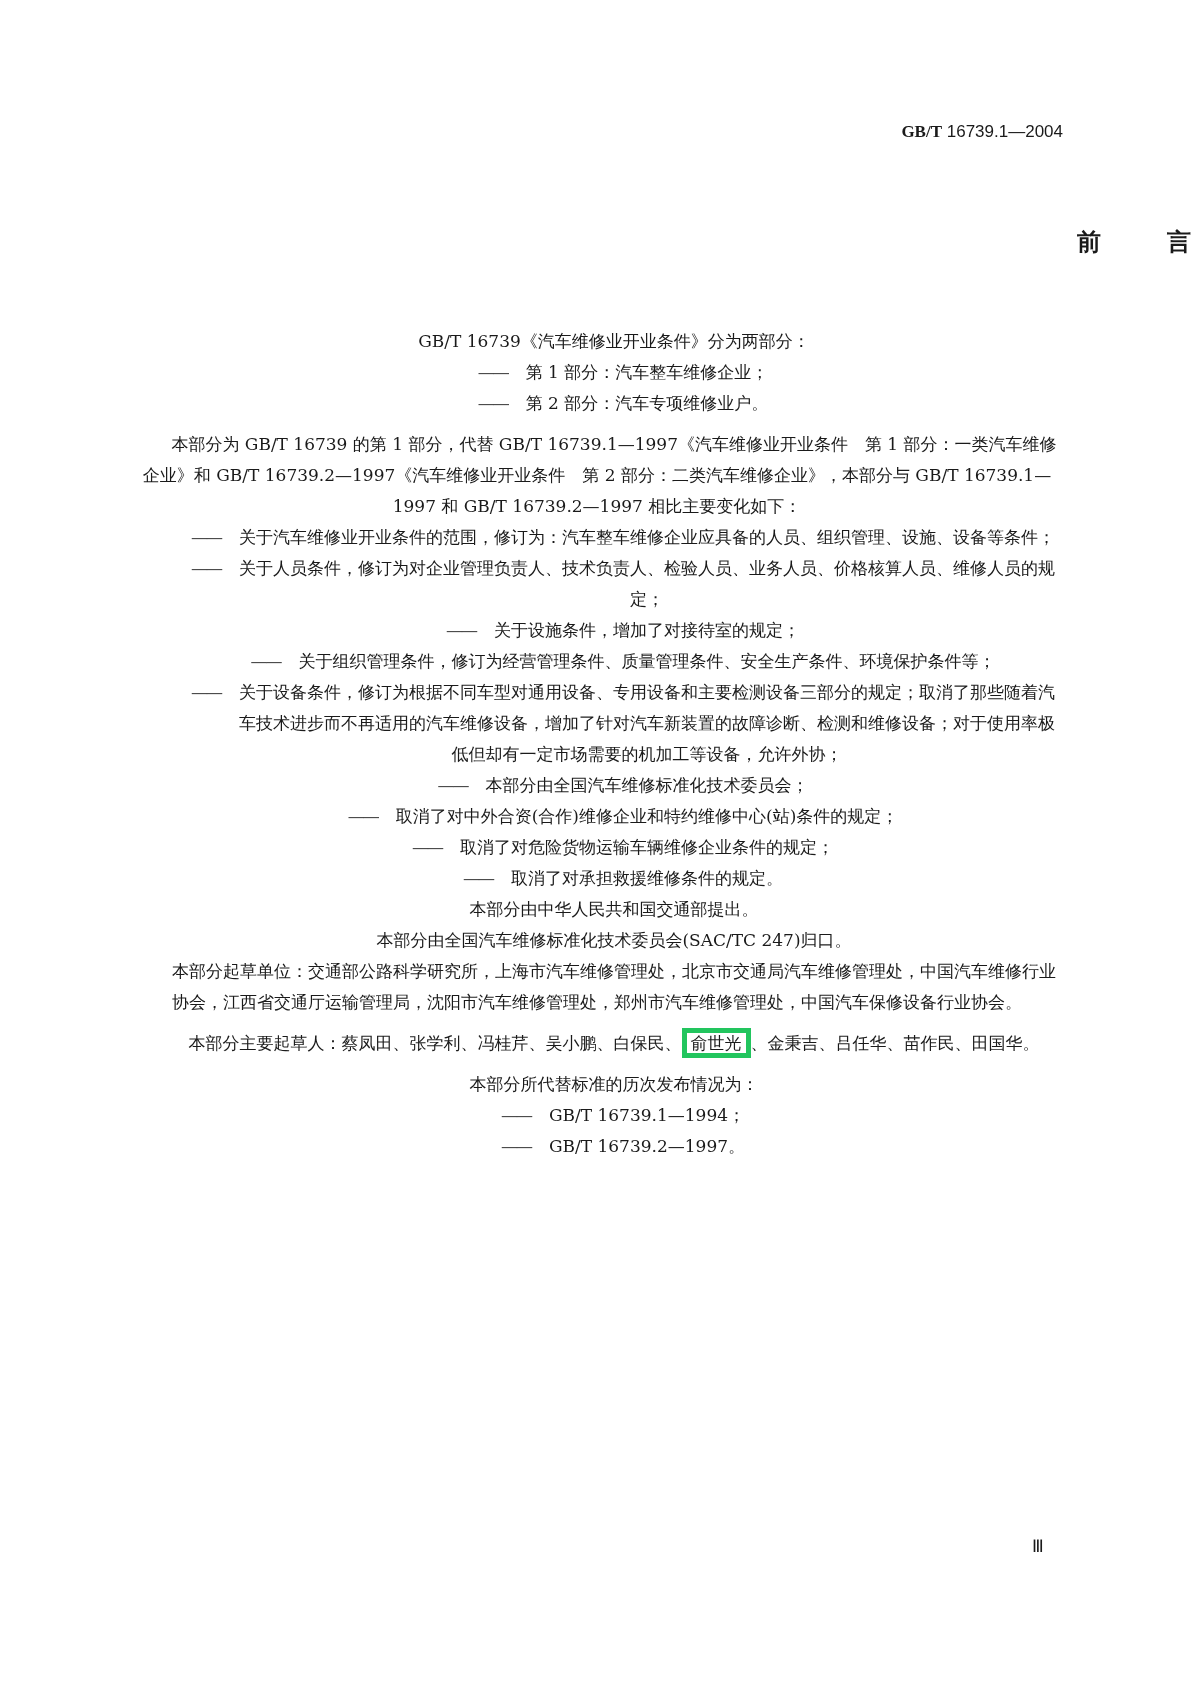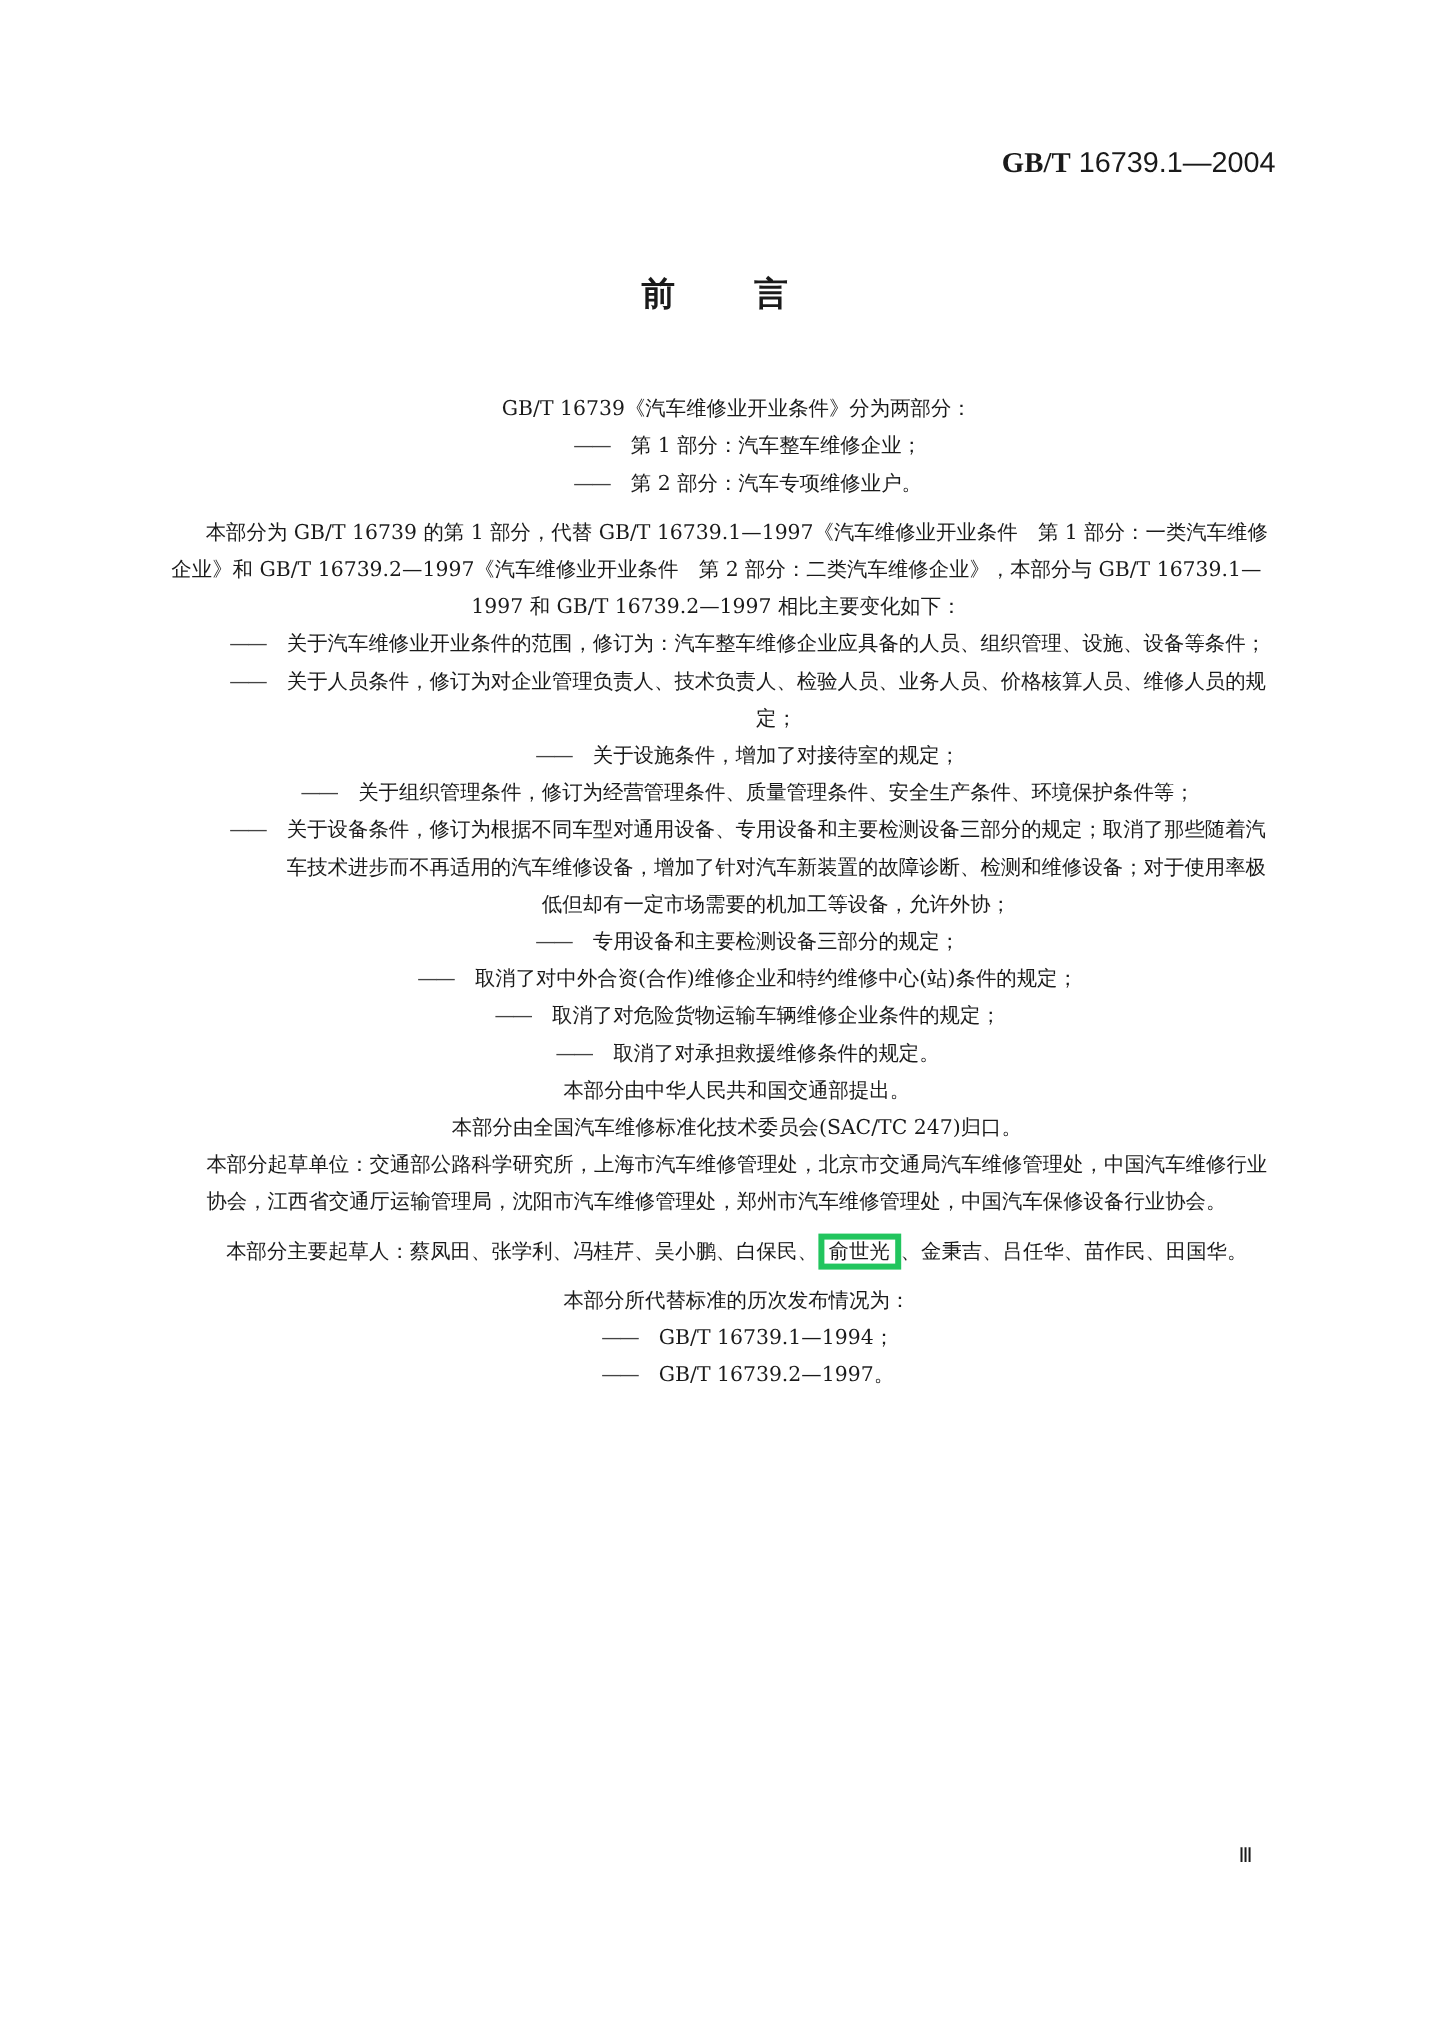--- a/index.html
+++ b/index.html
@@ -1,22 +1,22 @@
 <!DOCTYPE html>
 <html><head>
 <meta charset="utf-8">
 <style>
   html, body { margin: 0; padding: 0; background: #ffffff; }
   body { width: 1191px; height: 1684px; position: relative; overflow: hidden;
          font-family: "DejaVu Serif", "Liberation Serif", serif; color: #1a1a1a; }
-  .std-code { position: absolute; top: 122px; right: 128px; font-size: 24px;
+  .std-code { position: absolute; top: 122px; right: 128px; font-size: 17px;
               font-family: "Liberation Sans", "DejaVu Sans", sans-serif; }
   .std-code .bold { font-family: "Liberation Serif", serif; font-weight: bold; }
-  .title { position: absolute; top: 226px; left: 0; width: 1191px; text-align: center;
-           font-family: "DejaVu Sans", sans-serif; font-weight: bold; font-size: 28px; letter-spacing: 0; }
+  .title { position: absolute; top: 226px; left: 0; width: 1191px; text-align: right;
+           font-family: "DejaVu Sans", sans-serif; font-weight: bold; font-size: 24px; letter-spacing: 0; }
   .title span { display: inline-block; }
   .title .gap { width: 66px; }
   .content { position: absolute; top: 326px; left: 134px; width: 926px; font-size: 17px; line-height: 31px; text-align: center; }
   .p { margin: 0 0 0 0; text-indent: 2em; }
   .dash { margin: 0; padding-left: 100px; text-indent: -66px; position: relative; left: 0; }
   .dash.plain { padding-left: 34px; text-indent: 0; }
   .dash .em { display: inline-block; width: 66px; text-indent: 0; letter-spacing: -2px; color: #444; }
   .spaced { margin-top: 10px; }
   .boxed { border: 5px solid #22c55e; padding: 0 4px; }
   .page-no { position: absolute; top: 1536px; left: 1032px; font-size: 17px; font-family: "Liberation Serif", serif; }
@@ -33,21 +33,21 @@
 <div class="content">
   <p class="p">GB/T 16739《汽车维修业开业条件》分为两部分：</p>
   <p class="dash"><span class="em">——</span><span>第 1 部分：汽车整车维修企业；</span></p>
   <p class="dash"><span class="em">——</span><span>第 2 部分：汽车专项维修业户。</span></p>
   <p class="p spaced">本部分为 GB/T 16739 的第 1 部分，代替 GB/T 16739.1—1997《汽车维修业开业条件　第 1 部分：一类汽车维修企业》和 GB/T 16739.2—1997《汽车维修业开业条件　第 2 部分：二类汽车维修企业》，本部分与 GB/T 16739.1—1997 和 GB/T 16739.2—1997 相比主要变化如下：</p>
   <p class="dash"><span class="em">——</span><span>关于汽车维修业开业条件的范围，修订为：汽车整车维修企业应具备的人员、组织管理、设施、设备等条件；</span></p>
   <p class="dash"><span class="em">——</span><span>关于人员条件，修订为对企业管理负责人、技术负责人、检验人员、业务人员、价格核算人员、维修人员的规定；</span></p>
   <p class="dash"><span class="em">——</span><span>关于设施条件，增加了对接待室的规定；</span></p>
   <p class="dash"><span class="em">——</span><span>关于组织管理条件，修订为经营管理条件、质量管理条件、安全生产条件、环境保护条件等；</span></p>
   <p class="dash"><span class="em">——</span><span>关于设备条件，修订为根据不同车型对通用设备、专用设备和主要检测设备三部分的规定；取消了那些随着汽车技术进步而不再适用的汽车维修设备，增加了针对汽车新装置的故障诊断、检测和维修设备；对于使用率极低但却有一定市场需要的机加工等设备，允许外协；</span></p>
-  <p class="dash"><span class="em">——</span><span>专用设备和主要检测设备三部分的规定；</span></p>
+  <p class="dash"><span class="em">——</span><span>本部分由全国汽车维修标准化技术委员会；</span></p>
   <p class="dash"><span class="em">——</span><span>取消了对中外合资(合作)维修企业和特约维修中心(站)条件的规定；</span></p>
   <p class="dash"><span class="em">——</span><span>取消了对危险货物运输车辆维修企业条件的规定；</span></p>
   <p class="dash"><span class="em">——</span><span>取消了对承担救援维修条件的规定。</span></p>
   <p class="p">本部分由中华人民共和国交通部提出。</p>
   <p class="p">本部分由全国汽车维修标准化技术委员会(SAC/TC 247)归口。</p>
   <p class="p">本部分起草单位：交通部公路科学研究所，上海市汽车维修管理处，北京市交通局汽车维修管理处，中国汽车维修行业协会，江西省交通厅运输管理局，沈阳市汽车维修管理处，郑州市汽车维修管理处，中国汽车保修设备行业协会。</p>
   <p class="p spaced"><span>本部分主要起草人：蔡凤田、张学利、冯桂芹、吴小鹏、白保民、</span><span class="boxed">俞世光</span><span>、金秉吉、吕任华、苗作民、田国华。</span></p>
   <p class="p spaced">本部分所代替标准的历次发布情况为：</p>
   <p class="dash plain"><span class="em">——</span><span>GB/T 16739.1—1994；</span></p>
   <p class="dash plain"><span class="em">——</span><span>GB/T 16739.2—1997。</span></p>

